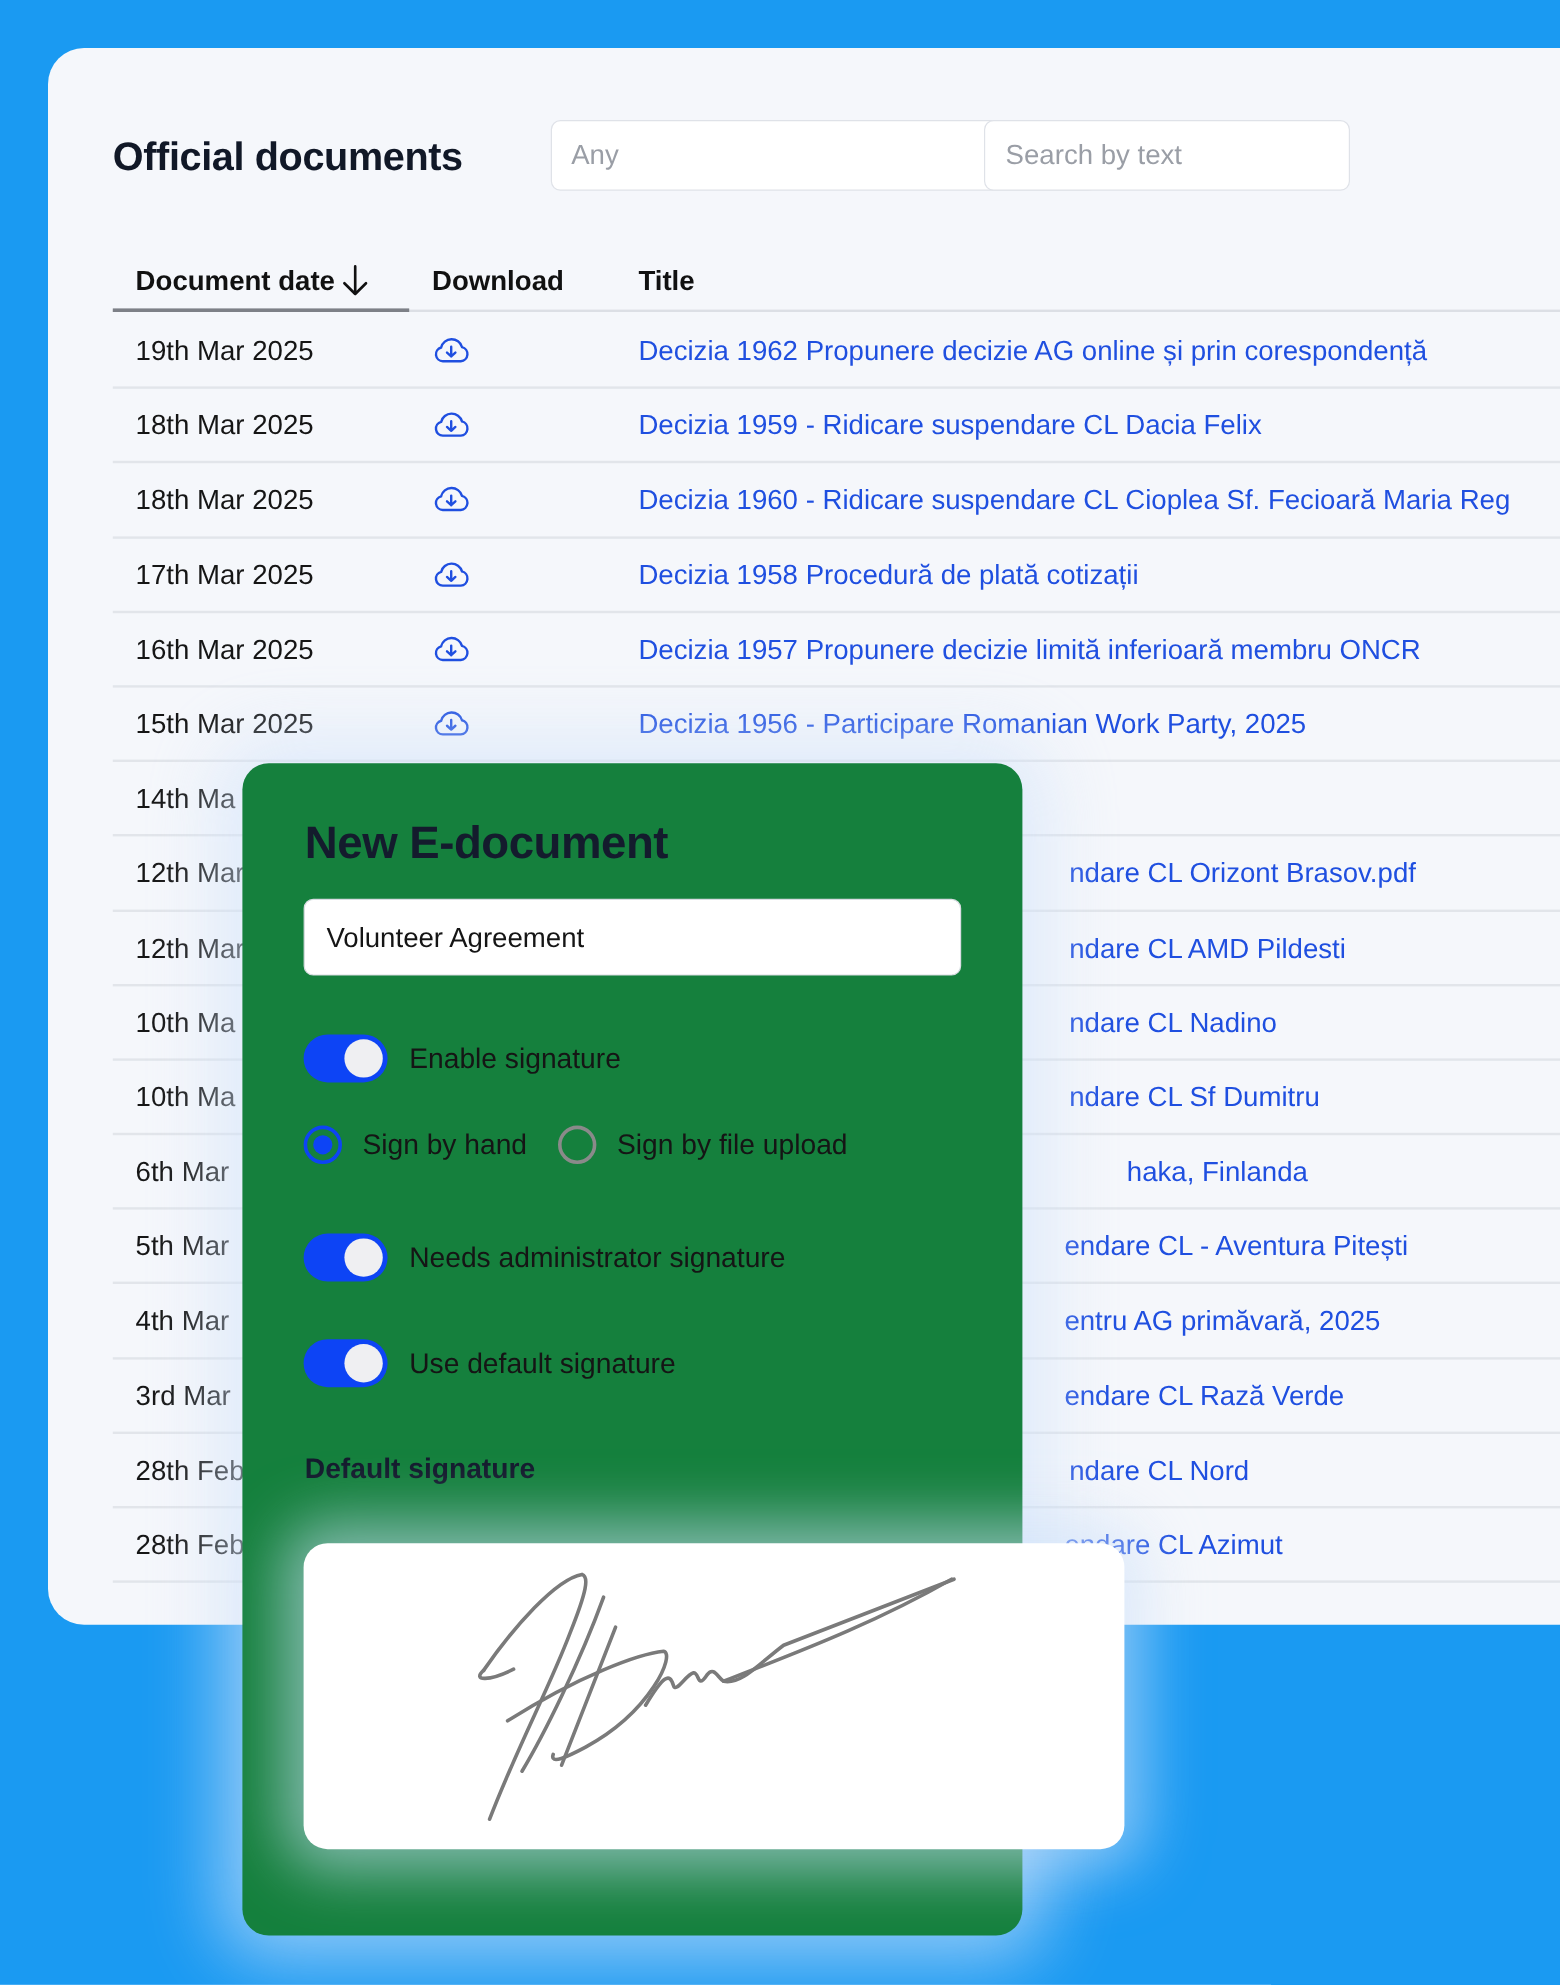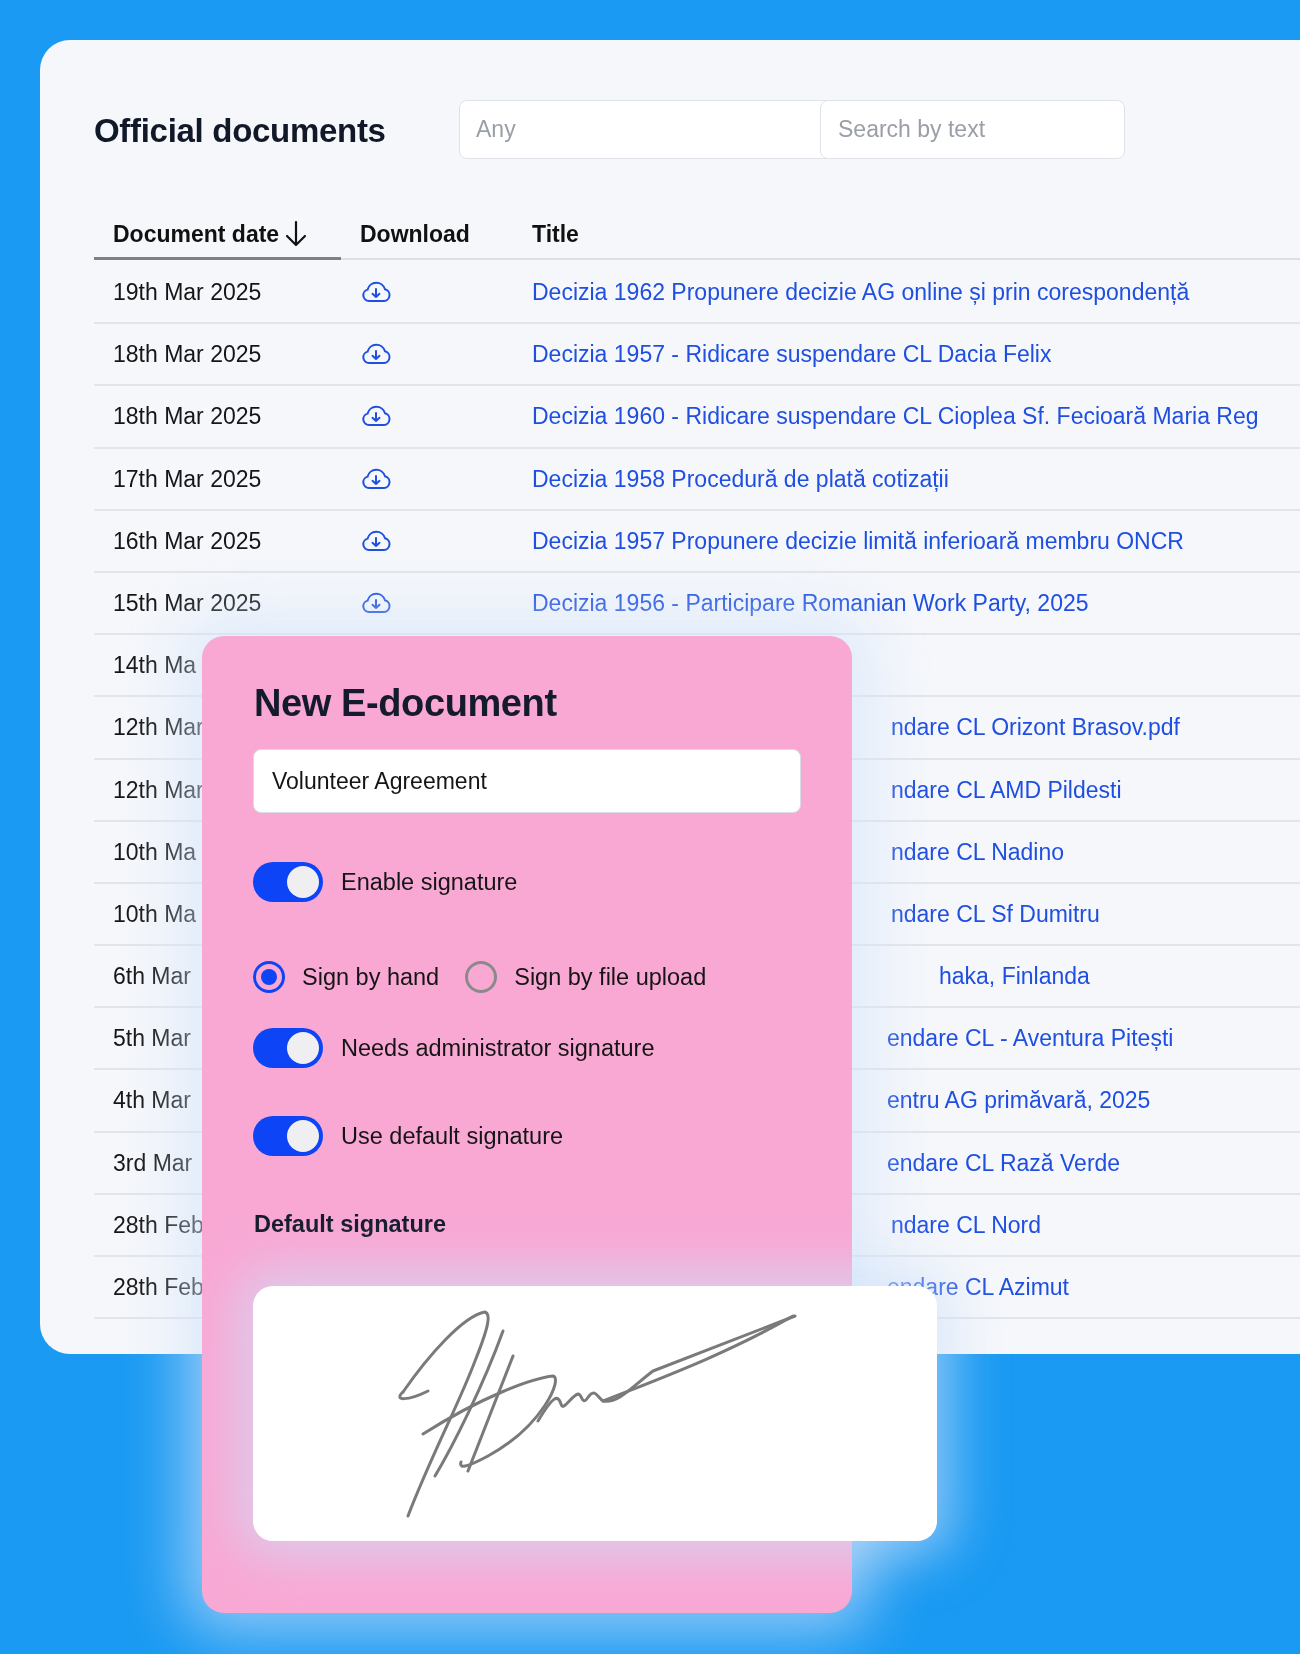--- a/index.html
+++ b/index.html
@@ -67,21 +67,21 @@
   .cell-dl {
     position: absolute; left: 266px; top: 18px; width: 32px; height: 24px; cursor: pointer;
   }
   .cell-title {
     position: absolute; left: 438px; top: 0; height: 60px; line-height: 60px;
     font-size: 23px; color: #1f4fe0; white-space: nowrap; text-decoration: none; cursor: pointer;
   }
   
   .modal {
     position: absolute; left: 202px; top: 636px; width: 650px; height: 977px;
-    background: #f9a8d4; border-radius: 22px;
+    background: #15803d; border-radius: 22px;
     box-shadow: 0 0 60px 20px rgba(210, 228, 250, 0.65);
   }
   .modal-title {
     position: absolute; left: 52px; top: 46px; font-size: 38px; font-weight: 700; color: #141b2d;
     letter-spacing: -0.4px;
   }
   .doc-input {
     position: absolute; left: 51px; top: 113px; width: 548px; height: 64px;
     border: 1.5px solid #d9dce2; border-radius: 8px; padding: 12px 18px;
     font-size: 23px; color: #151515; font-family: "Liberation Sans", sans-serif; outline: none;
@@ -89,21 +89,21 @@
   .opt {
     position: absolute; left: 51px; display: flex; align-items: center; gap: 18px; cursor: pointer;
   }
   .toggle {
     width: 70px; height: 40px; border-radius: 20px; background: #0d44f5; position: relative; flex: none;
   }
   .toggle .knob {
     position: absolute; right: 4px; top: 4px; width: 32px; height: 32px; border-radius: 50%; background: #efeff2;
   }
   .opt-label { font-size: 23.5px; color: #151515; }
-  .radio-row { position: absolute; left: 51px; top: 325px; display: flex; align-items: center; }
+  .radio-row { position: absolute; left: 51px; top: 302px; display: flex; align-items: center; }
   .radio { display: flex; align-items: center; cursor: pointer; margin-right: 26px; }
   .radio .dot {
     width: 32px; height: 32px; border-radius: 50%; flex: none; position: relative; margin-right: 17px;
   }
   .radio .dot.on { border: 3px solid #0d44f5; }
   .radio .dot.on::after { content: ""; position: absolute; left: 5px; top: 5px; width: 16px; height: 16px; border-radius: 50%; background: #0d44f5; }
   .radio .dot.off { border: 3px solid #8a8a8a; }
   .section-label {
     position: absolute; left: 52px; top: 575px; font-size: 23.5px; font-weight: 700; color: #141b2d;
   }
@@ -153,21 +153,21 @@
           <path d="M16 9 V17 M12.5 13.8 L16 17 L19.5 13.8" fill="none" stroke="#1f4fe0" stroke-width="2" stroke-linecap="round" stroke-linejoin="round"></path>
         </svg>
       <a class="cell-title">Decizia 1962 Propunere decizie AG online și prin corespondență</a>
     </div>
     <div class="row">
       <span class="cell-date">18th Mar 2025</span>
       <svg class="cell-dl" viewBox="0 0 32 24">
           <path d="M9 21 H24 A6 6 0 0 0 25 9.2 A9 9 0 0 0 7.6 9.6 A5.8 5.8 0 0 0 9 21 Z" fill="none" stroke="#1f4fe0" stroke-width="2"></path>
           <path d="M16 9 V17 M12.5 13.8 L16 17 L19.5 13.8" fill="none" stroke="#1f4fe0" stroke-width="2" stroke-linecap="round" stroke-linejoin="round"></path>
         </svg>
-      <a class="cell-title">Decizia 1957 - Ridicare suspendare CL Dacia Felix</a>
+      <a class="cell-title">Decizia 1959 - Ridicare suspendare CL Dacia Felix</a>
     </div>
     <div class="row">
       <span class="cell-date">18th Mar 2025</span>
       <svg class="cell-dl" viewBox="0 0 32 24">
           <path d="M9 21 H24 A6 6 0 0 0 25 9.2 A9 9 0 0 0 7.6 9.6 A5.8 5.8 0 0 0 9 21 Z" fill="none" stroke="#1f4fe0" stroke-width="2"></path>
           <path d="M16 9 V17 M12.5 13.8 L16 17 L19.5 13.8" fill="none" stroke="#1f4fe0" stroke-width="2" stroke-linecap="round" stroke-linejoin="round"></path>
         </svg>
       <a class="cell-title">Decizia 1960 - Ridicare suspendare CL Cioplea Sf. Fecioară Maria Reg</a>
     </div>
     <div class="row">

